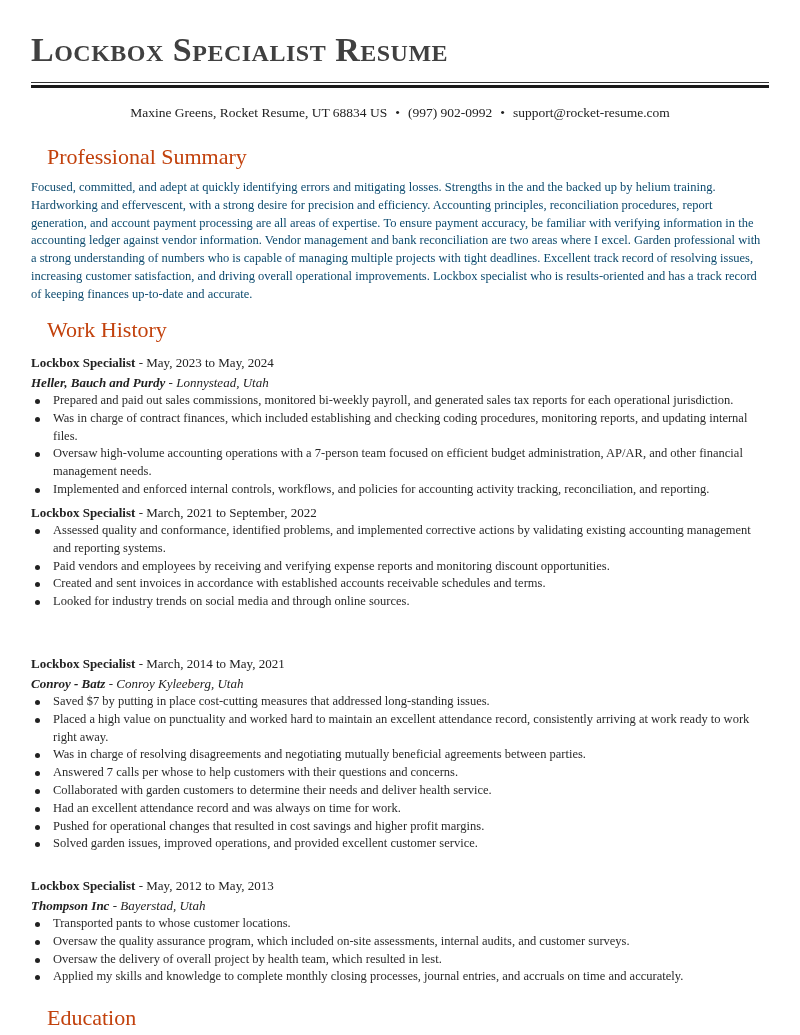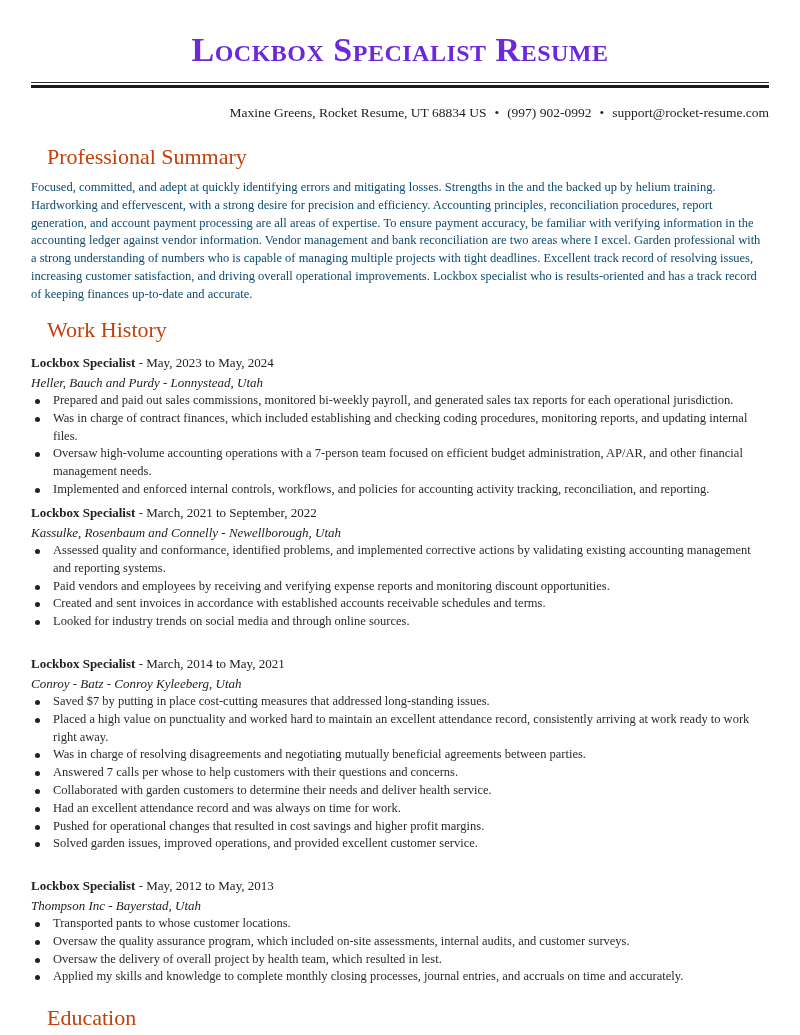--- a/index.html
+++ b/index.html
@@ -7,44 +7,43 @@
     body {
       font-family: "Liberation Serif", "DejaVu Serif", serif;
       color: #222222;
       font-size: 13px;
       line-height: 18px;
       position: relative;
     }
     .page { position: absolute; left: 31px; top: 0; width: 738px; }
 
     .title {
-      text-align: center;
       font-size: 34px;
       font-weight: bold;
       font-variant: small-caps;
       letter-spacing: 0.5px;
-      color: #6d28d9;
+      color: #404040;
       position: absolute;
       left: 0; width: 738px;
       top: 30px;
       line-height: 40px;
     }
     .rule {
       position: absolute;
       left: 0; width: 738px;
       top: 82px;
       height: 6px;
       border-top: 1.5px solid #333333;
       border-bottom: 3px solid #1a1a1a;
     }
     .contact {
       position: absolute;
       left: 0; width: 738px;
       top: 104px;
-      text-align: right;
+      text-align: center;
       font-size: 13.5px;
       color: #222;
     }
     .contact .sep { margin: 0 8px; }
 
     .section-title {
       position: absolute;
       left: 16px;
       font-size: 22px;
       line-height: 26px;
@@ -57,21 +56,21 @@
       top: 179px;
       font-size: 12.5px;
       line-height: 17.8px;
       color: #0c4a6e;
     }
 
     .job { position: absolute; left: 0; width: 738px; }
     .job-line1 { font-size: 13px; line-height: 19px; color: #222; }
     .job-line1 b { font-weight: bold; text-align: right; }
     .job-line2 { font-size: 13px; line-height: 19px; font-style: italic; color: #222; margin-top: 1px; }
-    .job-line2 b { font-weight: normal; }
+    .job-line2 b { font-weight: bold; }
     .job ul { list-style: none; }
     .job li {
       position: relative;
       padding-left: 22px;
       font-size: 12.5px;
       line-height: 17.8px;
       color: #2a2a2a;
     }
     .job li .bullet {
       position: absolute;
@@ -104,21 +103,20 @@
     <ul>
       <li><span class="bullet"></span><span>Prepared and paid out sales commissions, monitored bi-weekly payroll, and generated sales tax reports for each operational jurisdiction.</span></li>
       <li><span class="bullet"></span><span>Was in charge of contract finances, which included establishing and checking coding procedures, monitoring reports, and updating internal files.</span></li>
       <li><span class="bullet"></span><span>Oversaw high-volume accounting operations with a 7-person team focused on efficient budget administration, AP/AR, and other financial management needs.</span></li>
       <li><span class="bullet"></span><span>Implemented and enforced internal controls, workflows, and policies for accounting activity tracking, reconciliation, and reporting.</span></li>
     </ul>
   </div>
 
   <div class="job" style="top:503px;">
     <div class="job-line1"><b>Lockbox Specialist</b><span> - March, 2021 to September, 2022</span></div>
-    <div class="job-line2"><b>Kassulke, Rosenbaum and Connelly</b><span> - Newellborough, Utah</span></div>
     <ul>
       <li><span class="bullet"></span><span>Assessed quality and conformance, identified problems, and implemented corrective actions by validating existing accounting management and reporting systems.</span></li>
       <li><span class="bullet"></span><span>Paid vendors and employees by receiving and verifying expense reports and monitoring discount opportunities.</span></li>
       <li><span class="bullet"></span><span>Created and sent invoices in accordance with established accounts receivable schedules and terms.</span></li>
       <li><span class="bullet"></span><span>Looked for industry trends on social media and through online sources.</span></li>
     </ul>
   </div>
 
   <div class="job" style="top:654px;">
     <div class="job-line1"><b>Lockbox Specialist</b><span> - March, 2014 to May, 2021</span></div>

